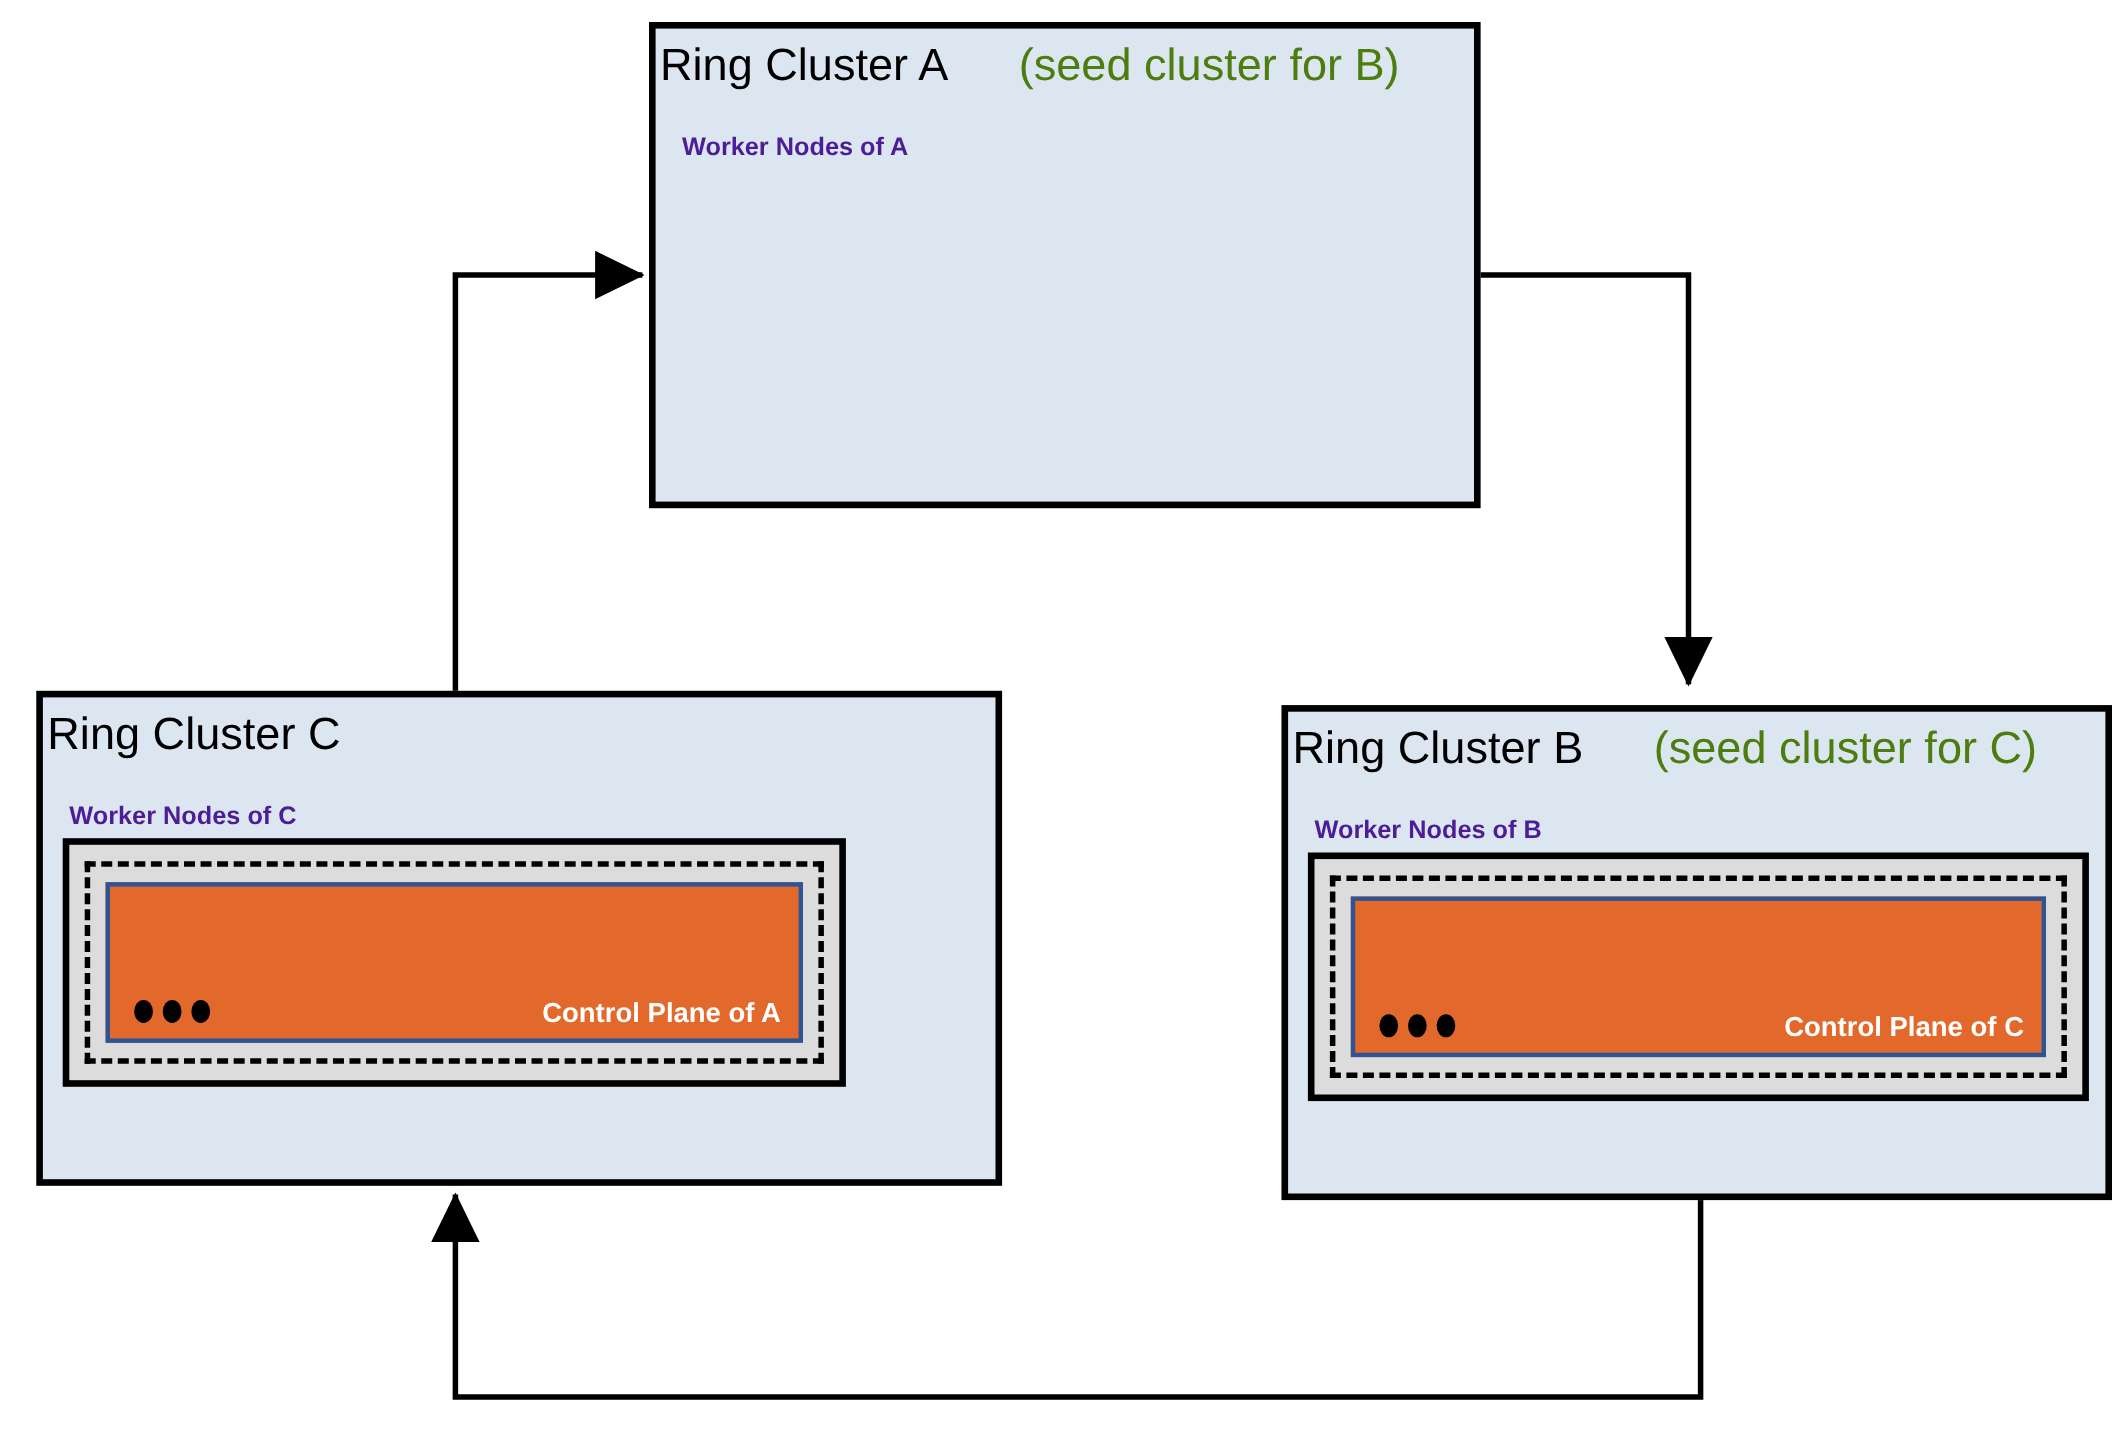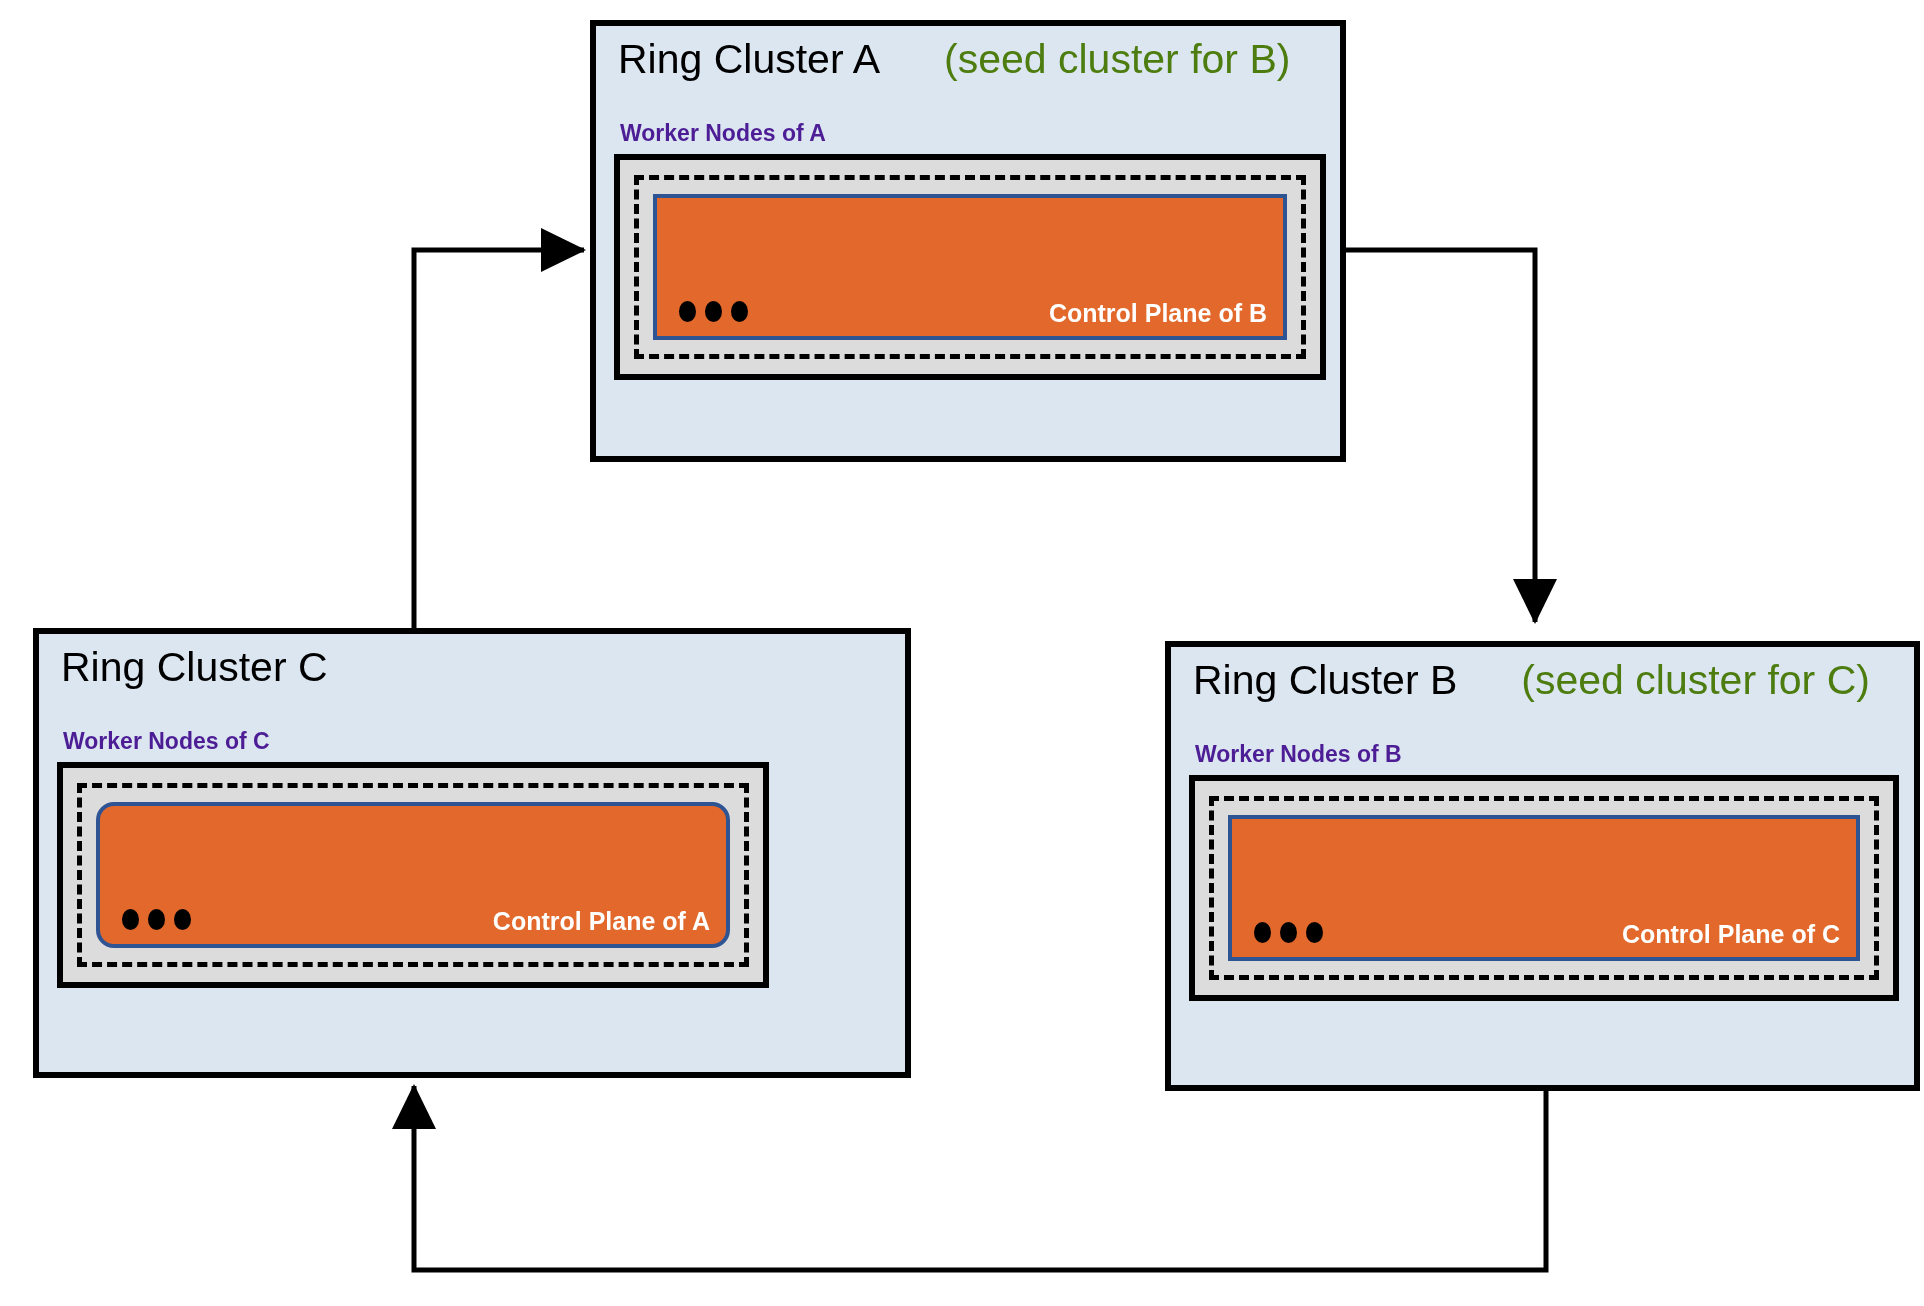--- a/index.html
+++ b/index.html
@@ -8,21 +8,21 @@
 
   #stage{position:absolute;left:0;top:0;width:1924px;height:1306px;}
 
   
   #arrows{position:absolute;left:0;top:0;width:1924px;height:1306px;z-index:1;}
 
   
   .cluster{position:absolute;z-index:2;background:#dce6f1;border:6px solid #000000;
            box-sizing:border-box;}
 
-  .cluster-header{position:absolute;left:22px;top:10px;right:10px;
+  .cluster-header{position:absolute;left:4px;top:10px;right:10px;
                   display:flex;align-items:flex-start;white-space:nowrap;}
   .cluster-title{font-size:41px;font-weight:400;color:#000;letter-spacing:0px;}
   .cluster-seed{font-size:41px;font-weight:400;color:#4d7c0f;margin-left:64px;}
 
   .worker-label{position:absolute;left:24px;font-size:23px;font-weight:700;color:#4c1d95;}
 
   
   .nodebox{position:absolute;background:#dcdcdc;border:6px solid #000000;box-sizing:border-box;}
   
   .dashbox{position:absolute;border:5px dashed #000000;box-sizing:border-box;}
@@ -53,44 +53,32 @@
   </svg>
 
   <div class="cluster" style="left:590px;top:20px;width:756px;height:442px;">
     <div class="cluster-header">
       <span class="cluster-title">Ring Cluster A</span>
       <span class="cluster-seed">(seed cluster for B)</span>
     </div>
 
     <div class="worker-label" style="top:94px;">Worker Nodes of A</div>
 
-    <div class="nodebox" style="left:18px;top:128px;width:712px;height:226px;">
-      <div class="dashbox" style="left:14px;top:15px;right:14px;bottom:15px;">
-        <div class="cplane" style="left:14px;top:14px;right:14px;bottom:14px;">
-          <div class="dots">
-            <i></i>
-              <i></i>
-              <i></i>
-          </div>
-          <div class="cp-label">Control Plane of B</div>
-        </div>
-      </div>
-    </div>
   </div>
 
   <div class="cluster" style="left:33px;top:628px;width:878px;height:450px;">
     <div class="cluster-header">
       <span class="cluster-title">Ring Cluster C</span>
     </div>
 
     <div class="worker-label" style="top:94px;">Worker Nodes of C</div>
 
     <div class="nodebox" style="left:18px;top:128px;width:712px;height:226px;">
       <div class="dashbox" style="left:14px;top:15px;right:14px;bottom:15px;">
-        <div class="cplane" style="left:14px;top:14px;right:14px;bottom:14px;border-radius:18px;">
+        <div class="cplane" style="left:14px;top:14px;right:14px;bottom:14px;">
           <div class="dots">
             <i></i>
               <i></i>
               <i></i>
           </div>
           <div class="cp-label">Control Plane of A</div>
         </div>
       </div>
     </div>
   </div>

